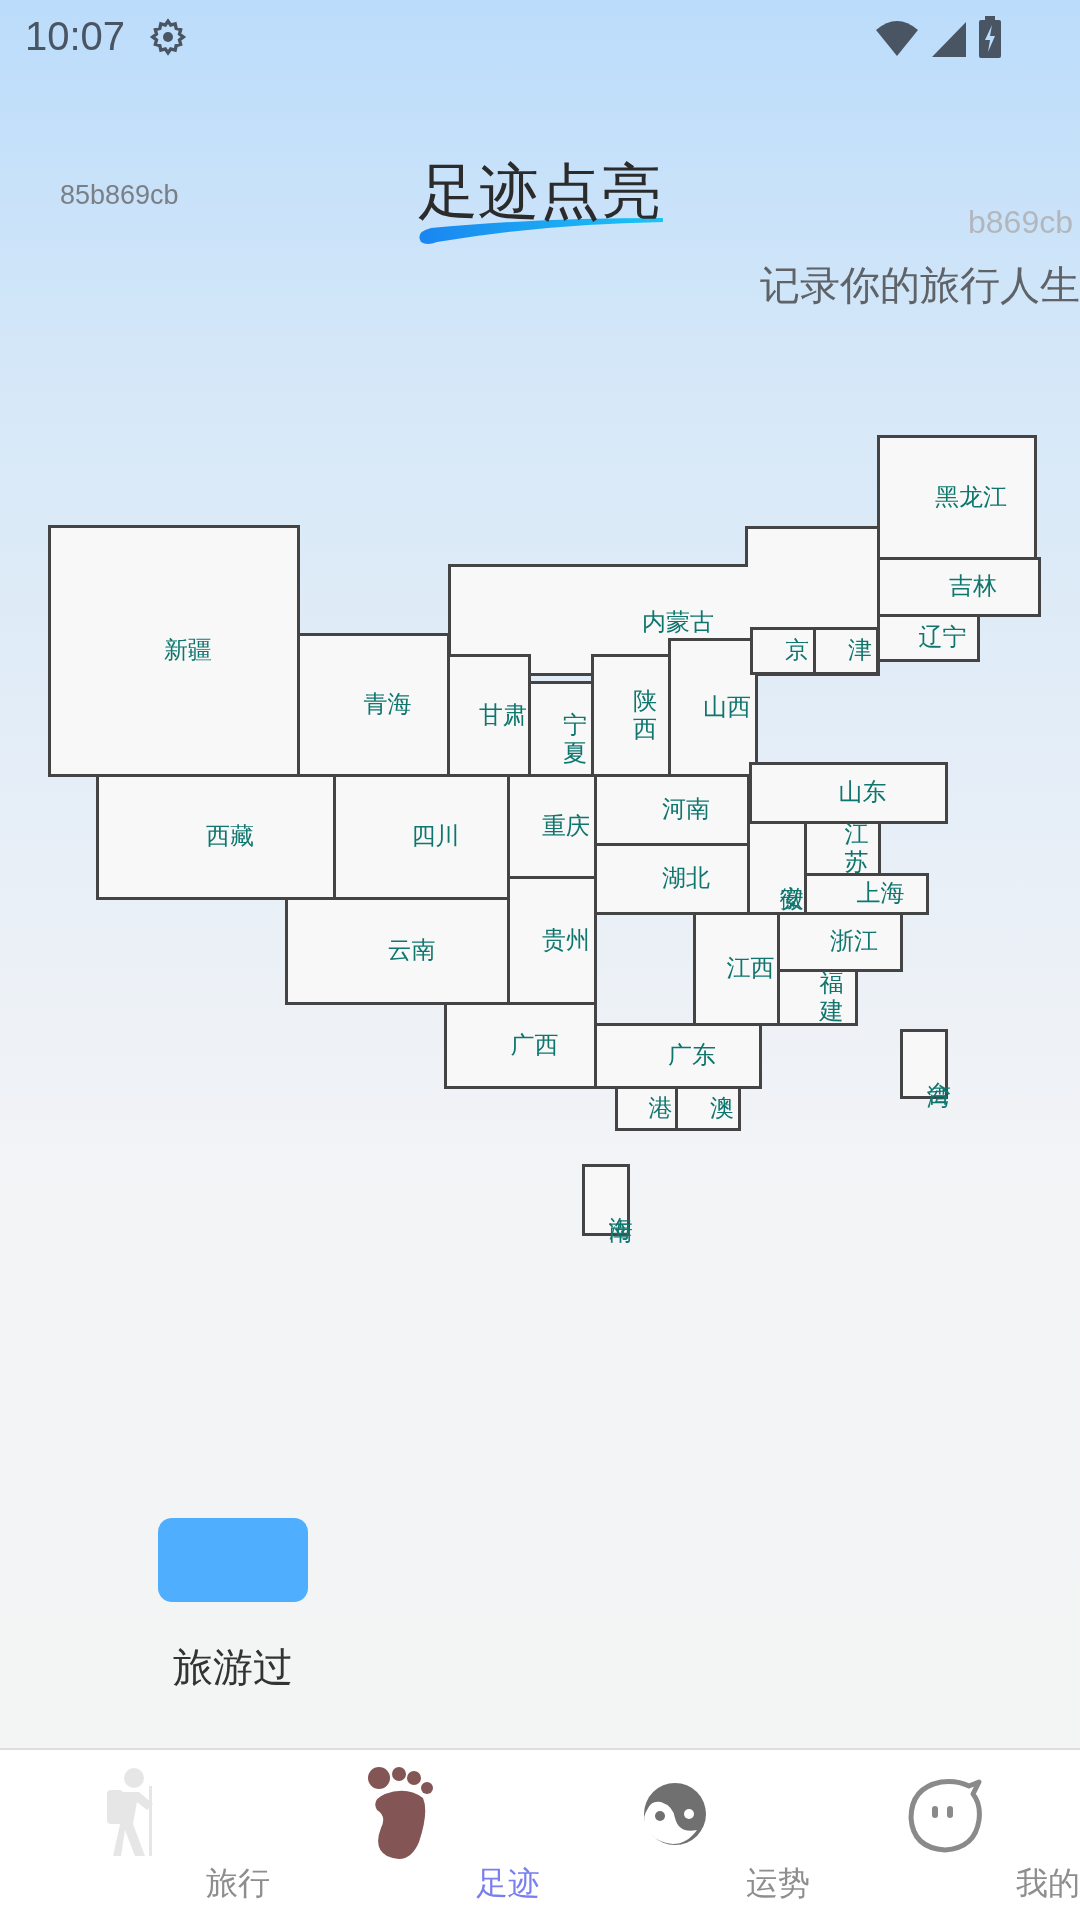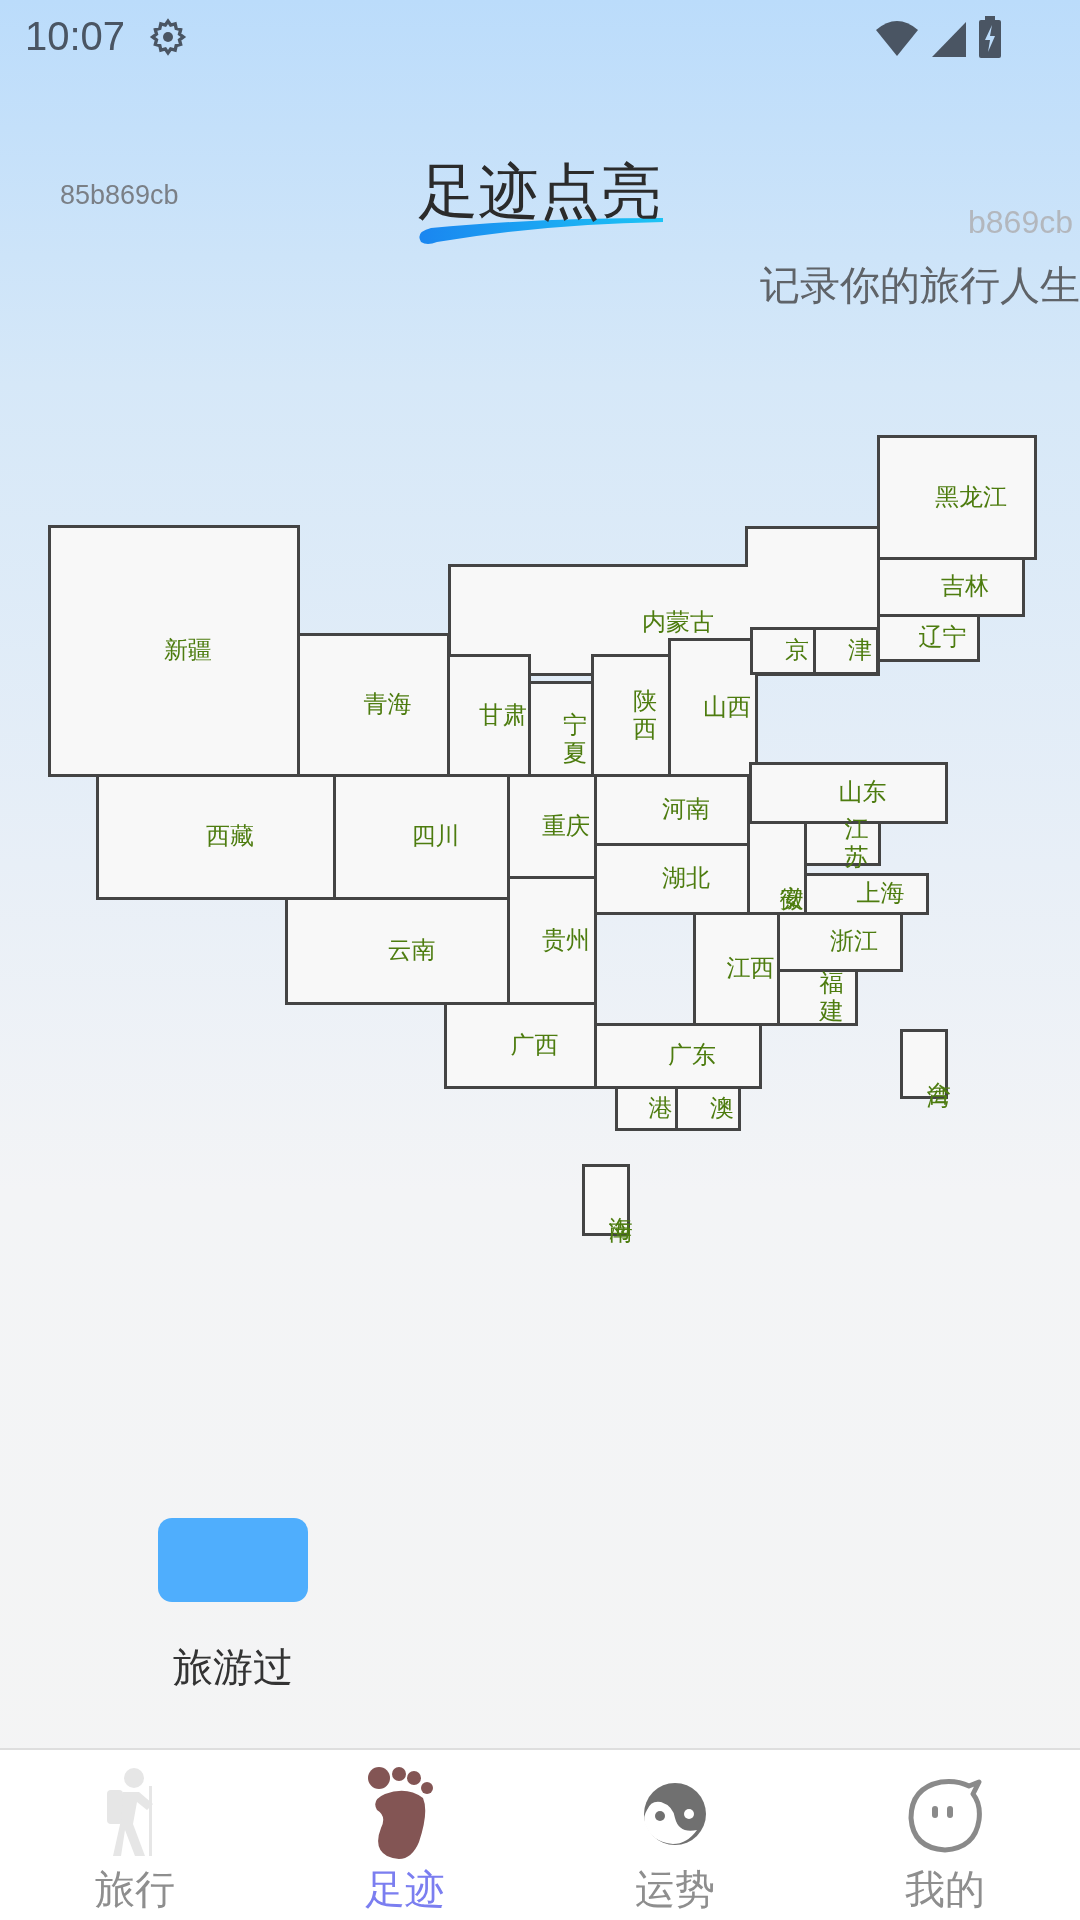--- a/index.html
+++ b/index.html
@@ -19,31 +19,31 @@
 
   .title-wrap { position: absolute; left: 0; width: 1080px; top: 152px; text-align: center; }
   .page-title { position: relative; display: inline-block; font-size: 60px; font-weight: normal; color: #2b2b2b; letter-spacing: 1px; z-index: 2; }
   .title-swoosh { position: absolute; left: 415px; top: 212px; width: 250px; height: 34px; z-index: 1; }
   .subtitle { position: absolute; left: 0; width: 1080px; top: 258px; text-align: right; font-size: 40px; color: #5f6368; }
 
   .map { position: absolute; left: 0; top: 0; width: 1080px; height: 1300px; }
   .prov {
     position: absolute; border: 3px solid #444; background: #f8f8f8;
     display: flex; align-items: center; justify-content: center;
-    font-size: 24px; color: #4d7c0f; text-align: center; line-height: 1.15; padding-left: 28px;
+    font-size: 24px; color: #0f766e; text-align: center; line-height: 1.15; padding-left: 28px;
   }
   .prov.vert { writing-mode: vertical-rl; text-orientation: upright; letter-spacing: 2px; }
 
   .legend-swatch { position: absolute; left: 158px; top: 1518px; width: 150px; height: 84px; border-radius: 14px; background: #4faefd; }
   .legend-label { position: absolute; left: 150px; top: 1640px; width: 166px; text-align: center; font-size: 40px; color: #333; }
 
   .tabbar { position: absolute; left: 0; top: 1748px; width: 1080px; height: 172px; background: #ffffff; border-top: 2px solid #dedede; }
   .tab { position: absolute; top: 0; width: 270px; height: 172px; }
   .tab-icon { position: absolute; left: 50%; transform: translateX(-50%); top: 14px; width: 96px; height: 96px; }
-  .tab-label { position: absolute; left: 0; width: 100%; top: 112px; text-align: center; font-size: 40px; color: #8e8e8e; }
+  .tab-label { position: absolute; left: 0; width: 100%; top: 112px; text-align: right; font-size: 32px; color: #8e8e8e; }
   .tab.active .tab-label { color: #7b7ef0; }
 </style>
 </head>
 <body>
 
 <div class="status-bar">
   <span class="status-time">10:07</span>
   <svg class="status-gear" viewBox="0 0 24 24">
     <path fill="none" stroke="#4a5563" stroke-width="2" d="M12 2.5l1.6 2.3 2.7-.7.6 2.7 2.7.8-.7 2.7 2.3 1.7-2.3 1.7.7 2.7-2.7.8-.6 2.7-2.7-.7L12 21.5l-1.6-2.3-2.7.7-.6-2.7-2.7-.8.7-2.7L2.8 12l2.3-1.7-.7-2.7 2.7-.8.6-2.7 2.7.7z"></path>
     <circle cx="12" cy="12" r="3" fill="#4a5563"></circle>
@@ -81,21 +81,21 @@
 </div>
 <div class="subtitle">记录你的旅行人生</div>
 
 <div class="map">
 
   <div class="prov" style="left:745px;top:526px;width:135px;height:60px;border-bottom:none;"></div>
 
   <div class="prov" style="left:877px;top:435px;width:160px;height:125px;">
       <span>黑龙江</span>
     </div>
-  <div class="prov" style="left:877px;top:557px;width:148px;height:60px;">
+  <div class="prov" style="left:877px;top:557px;width:164px;height:60px;">
       <span>吉林</span>
     </div>
   <div class="prov" style="left:877px;top:614px;width:103px;height:48px;">
       <span>辽宁</span>
     </div>
 
   <div class="prov" style="left:48px;top:525px;width:252px;height:252px;">
       <span>新疆</span>
     </div>
 
@@ -140,21 +140,21 @@
     </div>
   <div class="prov" style="left:594px;top:774px;width:156px;height:72px;">
       <span>河南</span>
     </div>
   <div class="prov" style="left:594px;top:843px;width:156px;height:72px;">
       <span>湖北</span>
     </div>
   <div class="prov vert" style="left:747px;top:821px;width:60px;height:94px;">
       <span>安徽</span>
     </div>
-  <div class="prov" style="left:804px;top:821px;width:77px;height:45px;align-items:center;">
+  <div class="prov" style="left:804px;top:821px;width:77px;height:55px;align-items:center;">
       <span>江苏</span>
     </div>
   <div class="prov" style="left:804px;top:873px;width:125px;height:42px;">
       <span>上海</span>
     </div>
 
   <div class="prov" style="left:285px;top:897px;width:225px;height:108px;">
       <span>云南</span>
     </div>
   <div class="prov" style="left:507px;top:876px;width:90px;height:129px;">

